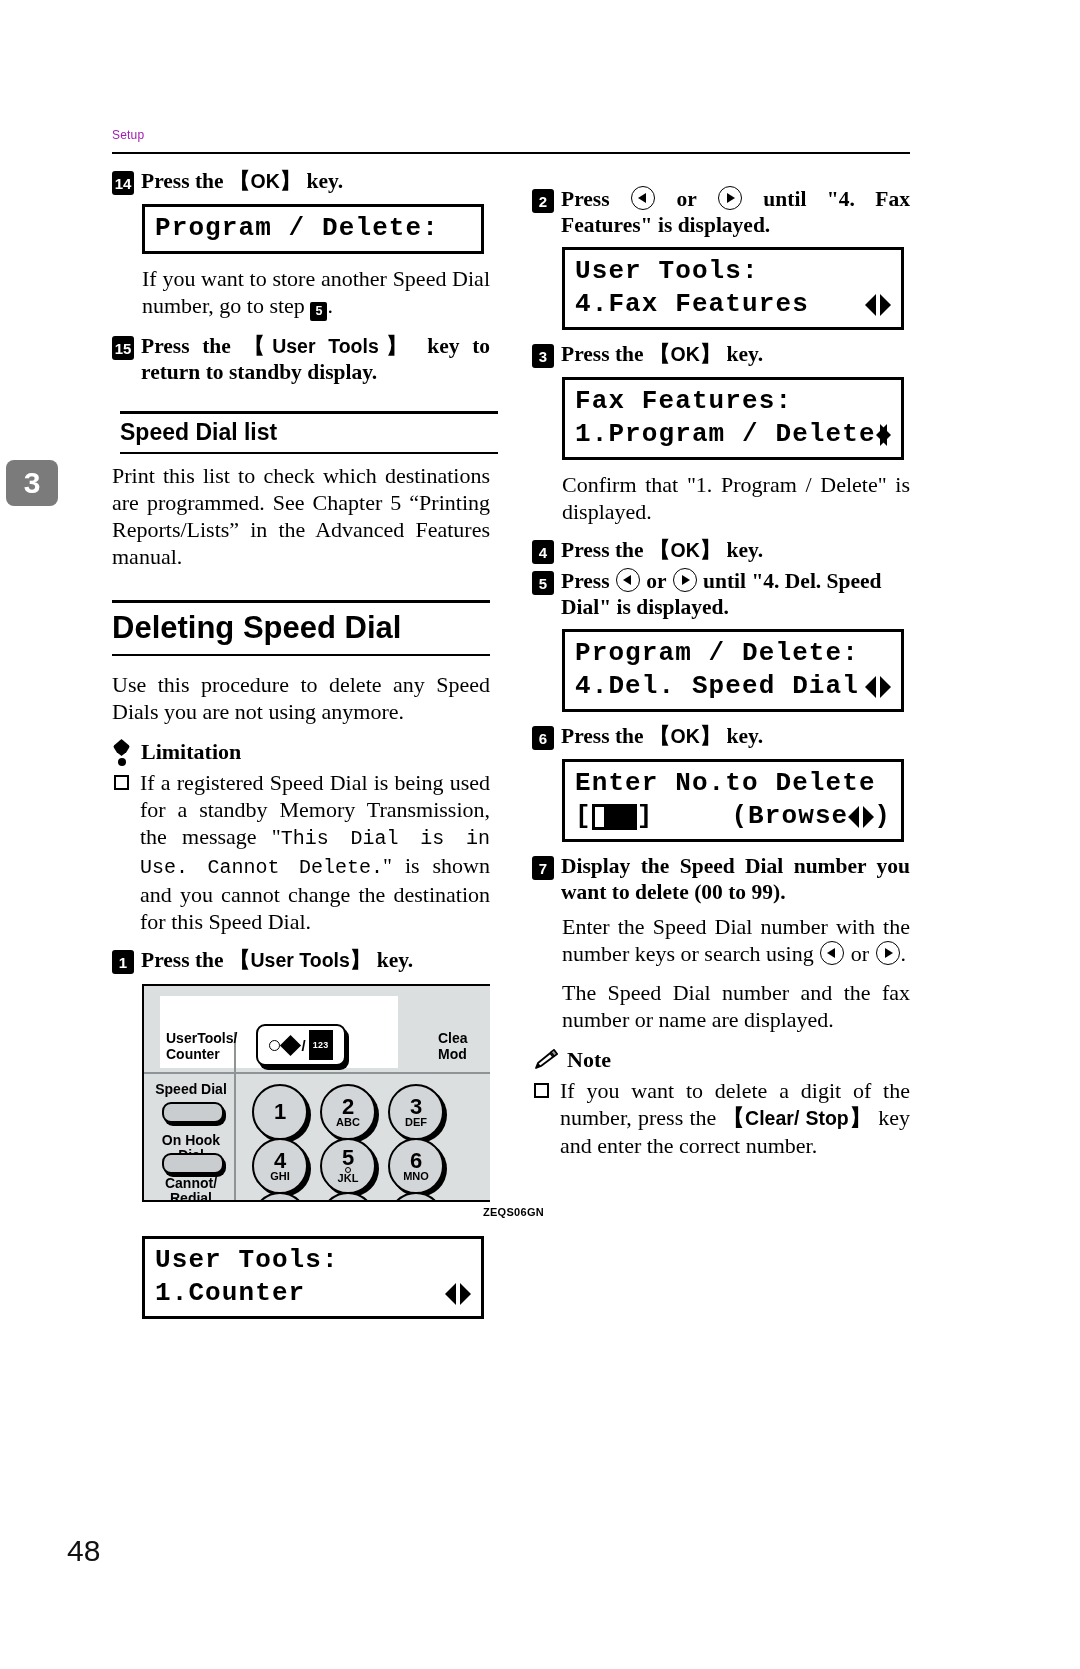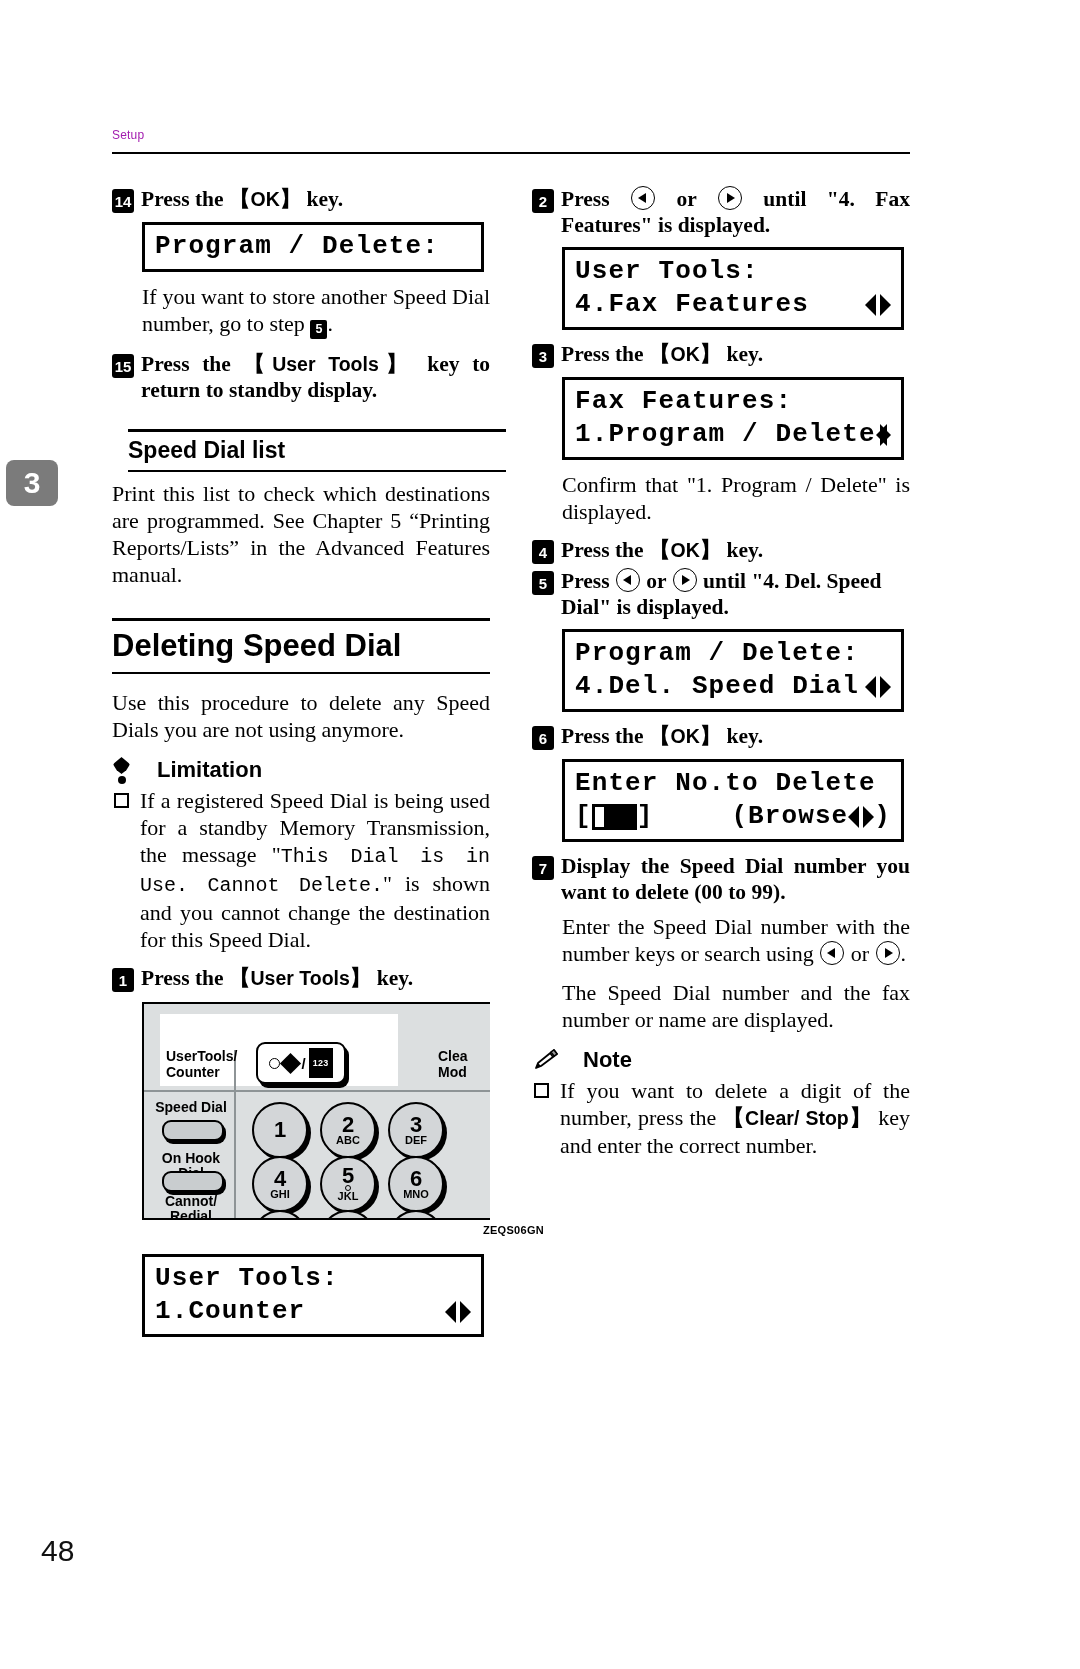--- a/index.html
+++ b/index.html
@@ -30,28 +30,28 @@
     width:52px; height:46px;
     background:#7b7b7b;
     border-radius:8px;
     color:#fff;
     font-family:"Liberation Sans", sans-serif;
     font-weight:bold; font-size:30px;
     display:flex; align-items:center; justify-content:center;
   }
 
   .page-number {
-    position:absolute; left:41px; top:1534px;
+    position:absolute; left:67px; top:1534px;
     font-family:"Liberation Sans", sans-serif;
     font-size:30px; color:#111;
   }
 
   
   .col { position:absolute; width:378px; }
-  .col-left  { left:112px; top:186px; }
+  .col-left  { left:112px; top:168px; }
   .col-right { left:532px; top:186px; }
 
   
   .step { display:flex; align-items:flex-start; margin-bottom:4px; }
   .step-num {
     flex:0 0 auto;
     width:22px; height:24px;
     background:#000; color:#fff;
     border-radius:3px;
     font-family:"Liberation Sans", sans-serif;
@@ -143,42 +143,41 @@
     display:inline-block; width:15px; height:26px;
     background:#000; vertical-align:-4px;
   }
   .cursor-open{
     display:inline-block; width:15px; height:26px;
     background:#fff; border:3px solid #000;
     box-sizing:border-box; vertical-align:-4px;
   }
 
   
-  .sec-h3-wrap { margin:26px 0 0 16px; }
+  .sec-h3-wrap { margin:26px 0 0 8px; }
   .rule-thick { height:3px; background:#000; width:378px; }
   .rule-thin  { height:2px; background:#000; width:378px; }
   .sec-h3 {
     font-family:"Liberation Sans", sans-serif;
     font-weight:bold; font-size:23px;
     padding:5px 0 6px 0;
   }
   .sec-h2-wrap { margin:30px 0 15px 0; }
   .sec-h2 {
     font-family:"Liberation Sans", sans-serif;
     font-weight:bold; font-size:31px;
     padding:7px 0 8px 0;
   }
 
   
   .callout-head {
     display:flex; align-items:center;
-    font-family:Liberation Sans, sans-serif;
+    font-family:Liberation Serif, serif;
     font-weight:bold; font-size:22px;
     margin:14px 0 4px 0;
-    gap:16px;
   }
   .callout-head .glyph { margin-right:9px; display:inline-block; }
 
   
   .icon-limit { width:20px; height:26px; position:relative; }
   .icon-limit .drop{
     position:absolute; left:1px; top:0; width:17px; height:17px;
     background:#000; border-radius:50% 50% 50% 50%/60% 60% 40% 40%;
     clip-path:polygon(50% 0%, 100% 42%, 78% 78%, 50% 100%, 22% 78%, 0% 42%);
   }

